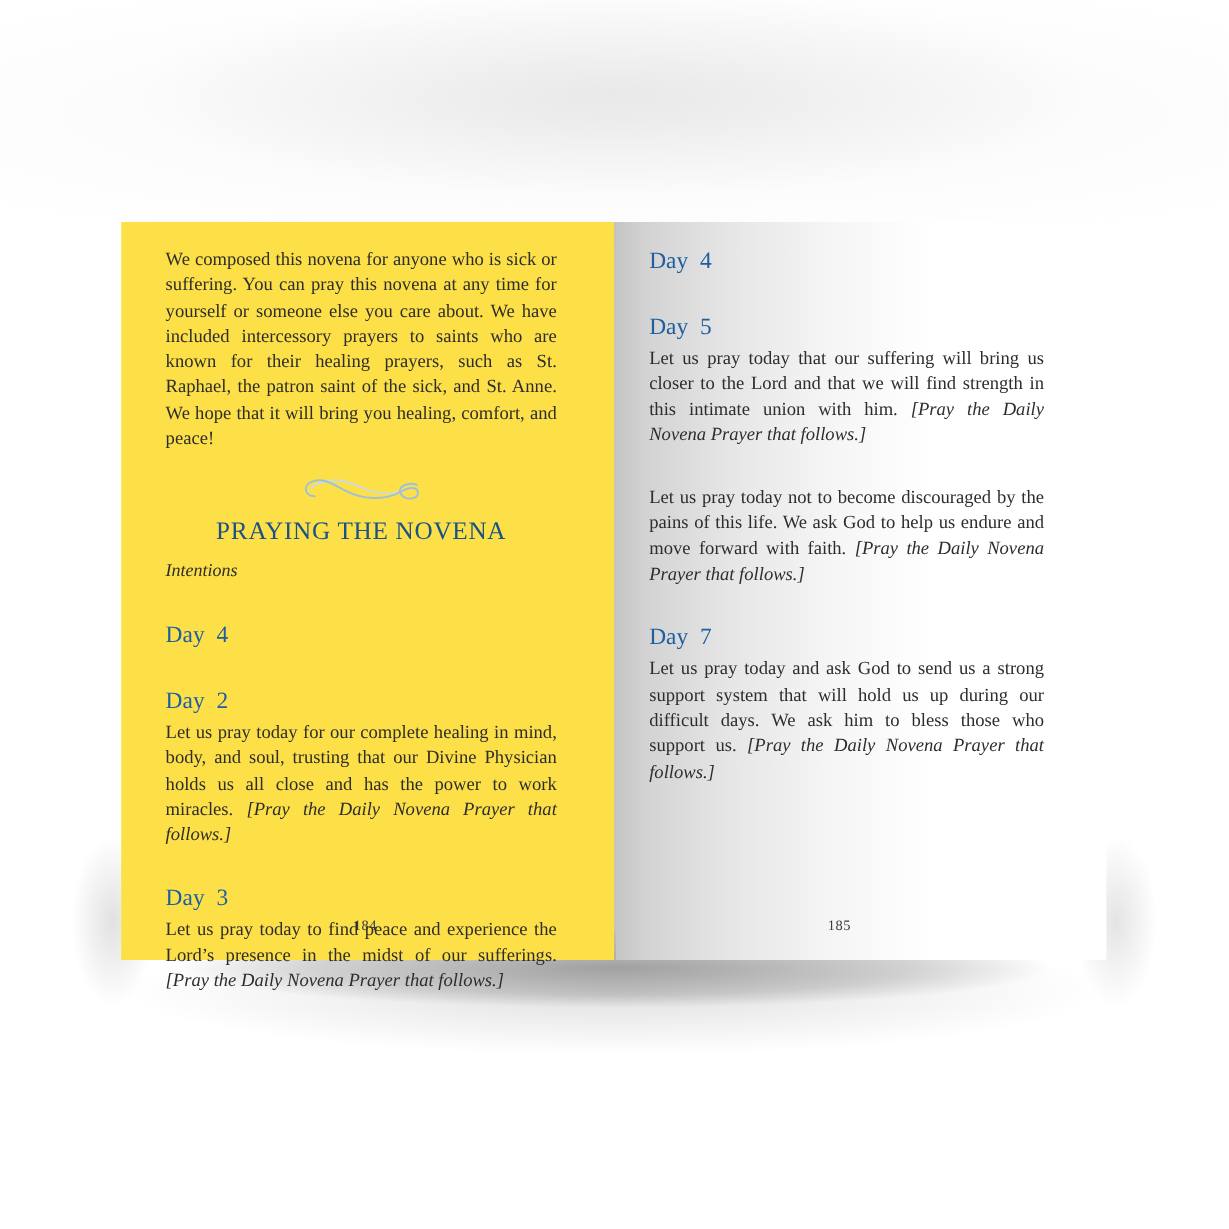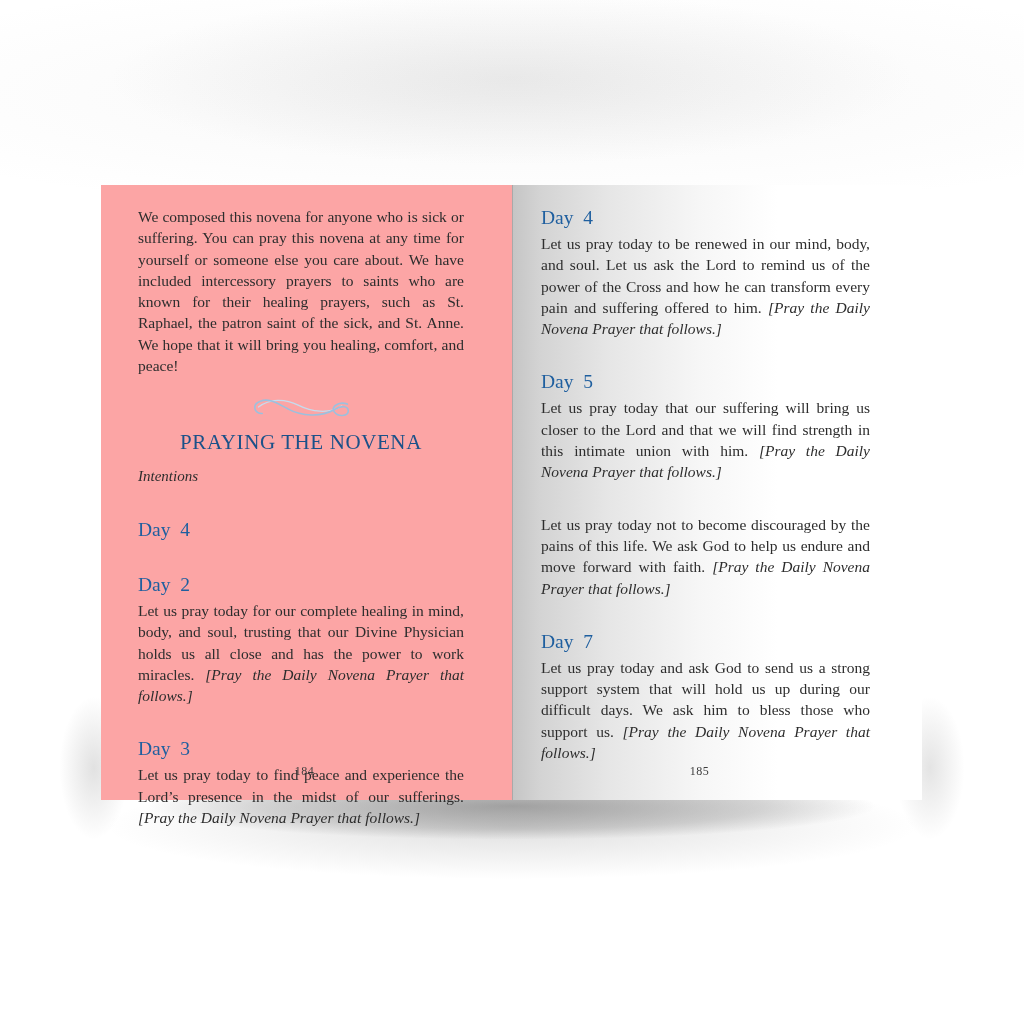--- a/index.html
+++ b/index.html
@@ -36,21 +36,21 @@
   .page{
     position:relative;
     box-sizing:border-box;
     height:615px;
     color:var(--body-text,#2d2d2d);
     font-size:15.5px;
     line-height:21.3px;
   }
   .page-left{
     width:411px;
-    background:#fca5a5;
+    background:#fde047;
     padding:21px 48px 0 37px;
   }
   .page-right{
     width:410px;
     background:linear-gradient(90deg,#c5c5c5 0px,#d3d3d3 26px,#e6e6e6 95px,#f6f6f6 185px,#ffffff 265px);
     border-left:1px solid #a9a9a9;
     padding:21px 52px 0 28px;
   }
   p{margin:0;}
   .body-text{
@@ -135,21 +135,20 @@
         <p class="body-text"><span>Let us pray today to find peace and experience the Lord’s presence in the midst of our sufferings.</span> <em class="note">[Pray the Daily Novena Prayer that follows.]</em></p>
       </div>
 
       <div class="page-number">184</div>
     </div>
 
     <div class="page page-right">
 
       <div class="day-section" style="margin-top:0;">
         <h3 class="day-heading">Day 4</h3>
-        <p class="body-text"><span>Let us pray today to be renewed in our mind, body, and soul. Let us ask the Lord to remind us of the power of the Cross and how he can transform every pain and suffering offered to him.</span> <em class="note">[Pray the Daily Novena Prayer that follows.]</em></p>
       </div>
 
       <div class="day-section">
         <h3 class="day-heading">Day 5</h3>
         <p class="body-text"><span>Let us pray today that our suffering will bring us closer to the Lord and that we will find strength in this intimate union with him.</span> <em class="note">[Pray the Daily Novena Prayer that follows.]</em></p>
       </div>
 
       <div class="day-section">
         <p class="body-text"><span>Let us pray today not to become discouraged by the pains of this life. We ask God to help us endure and move forward with faith.</span> <em class="note">[Pray the Daily Novena Prayer that follows.]</em></p>
       </div>

